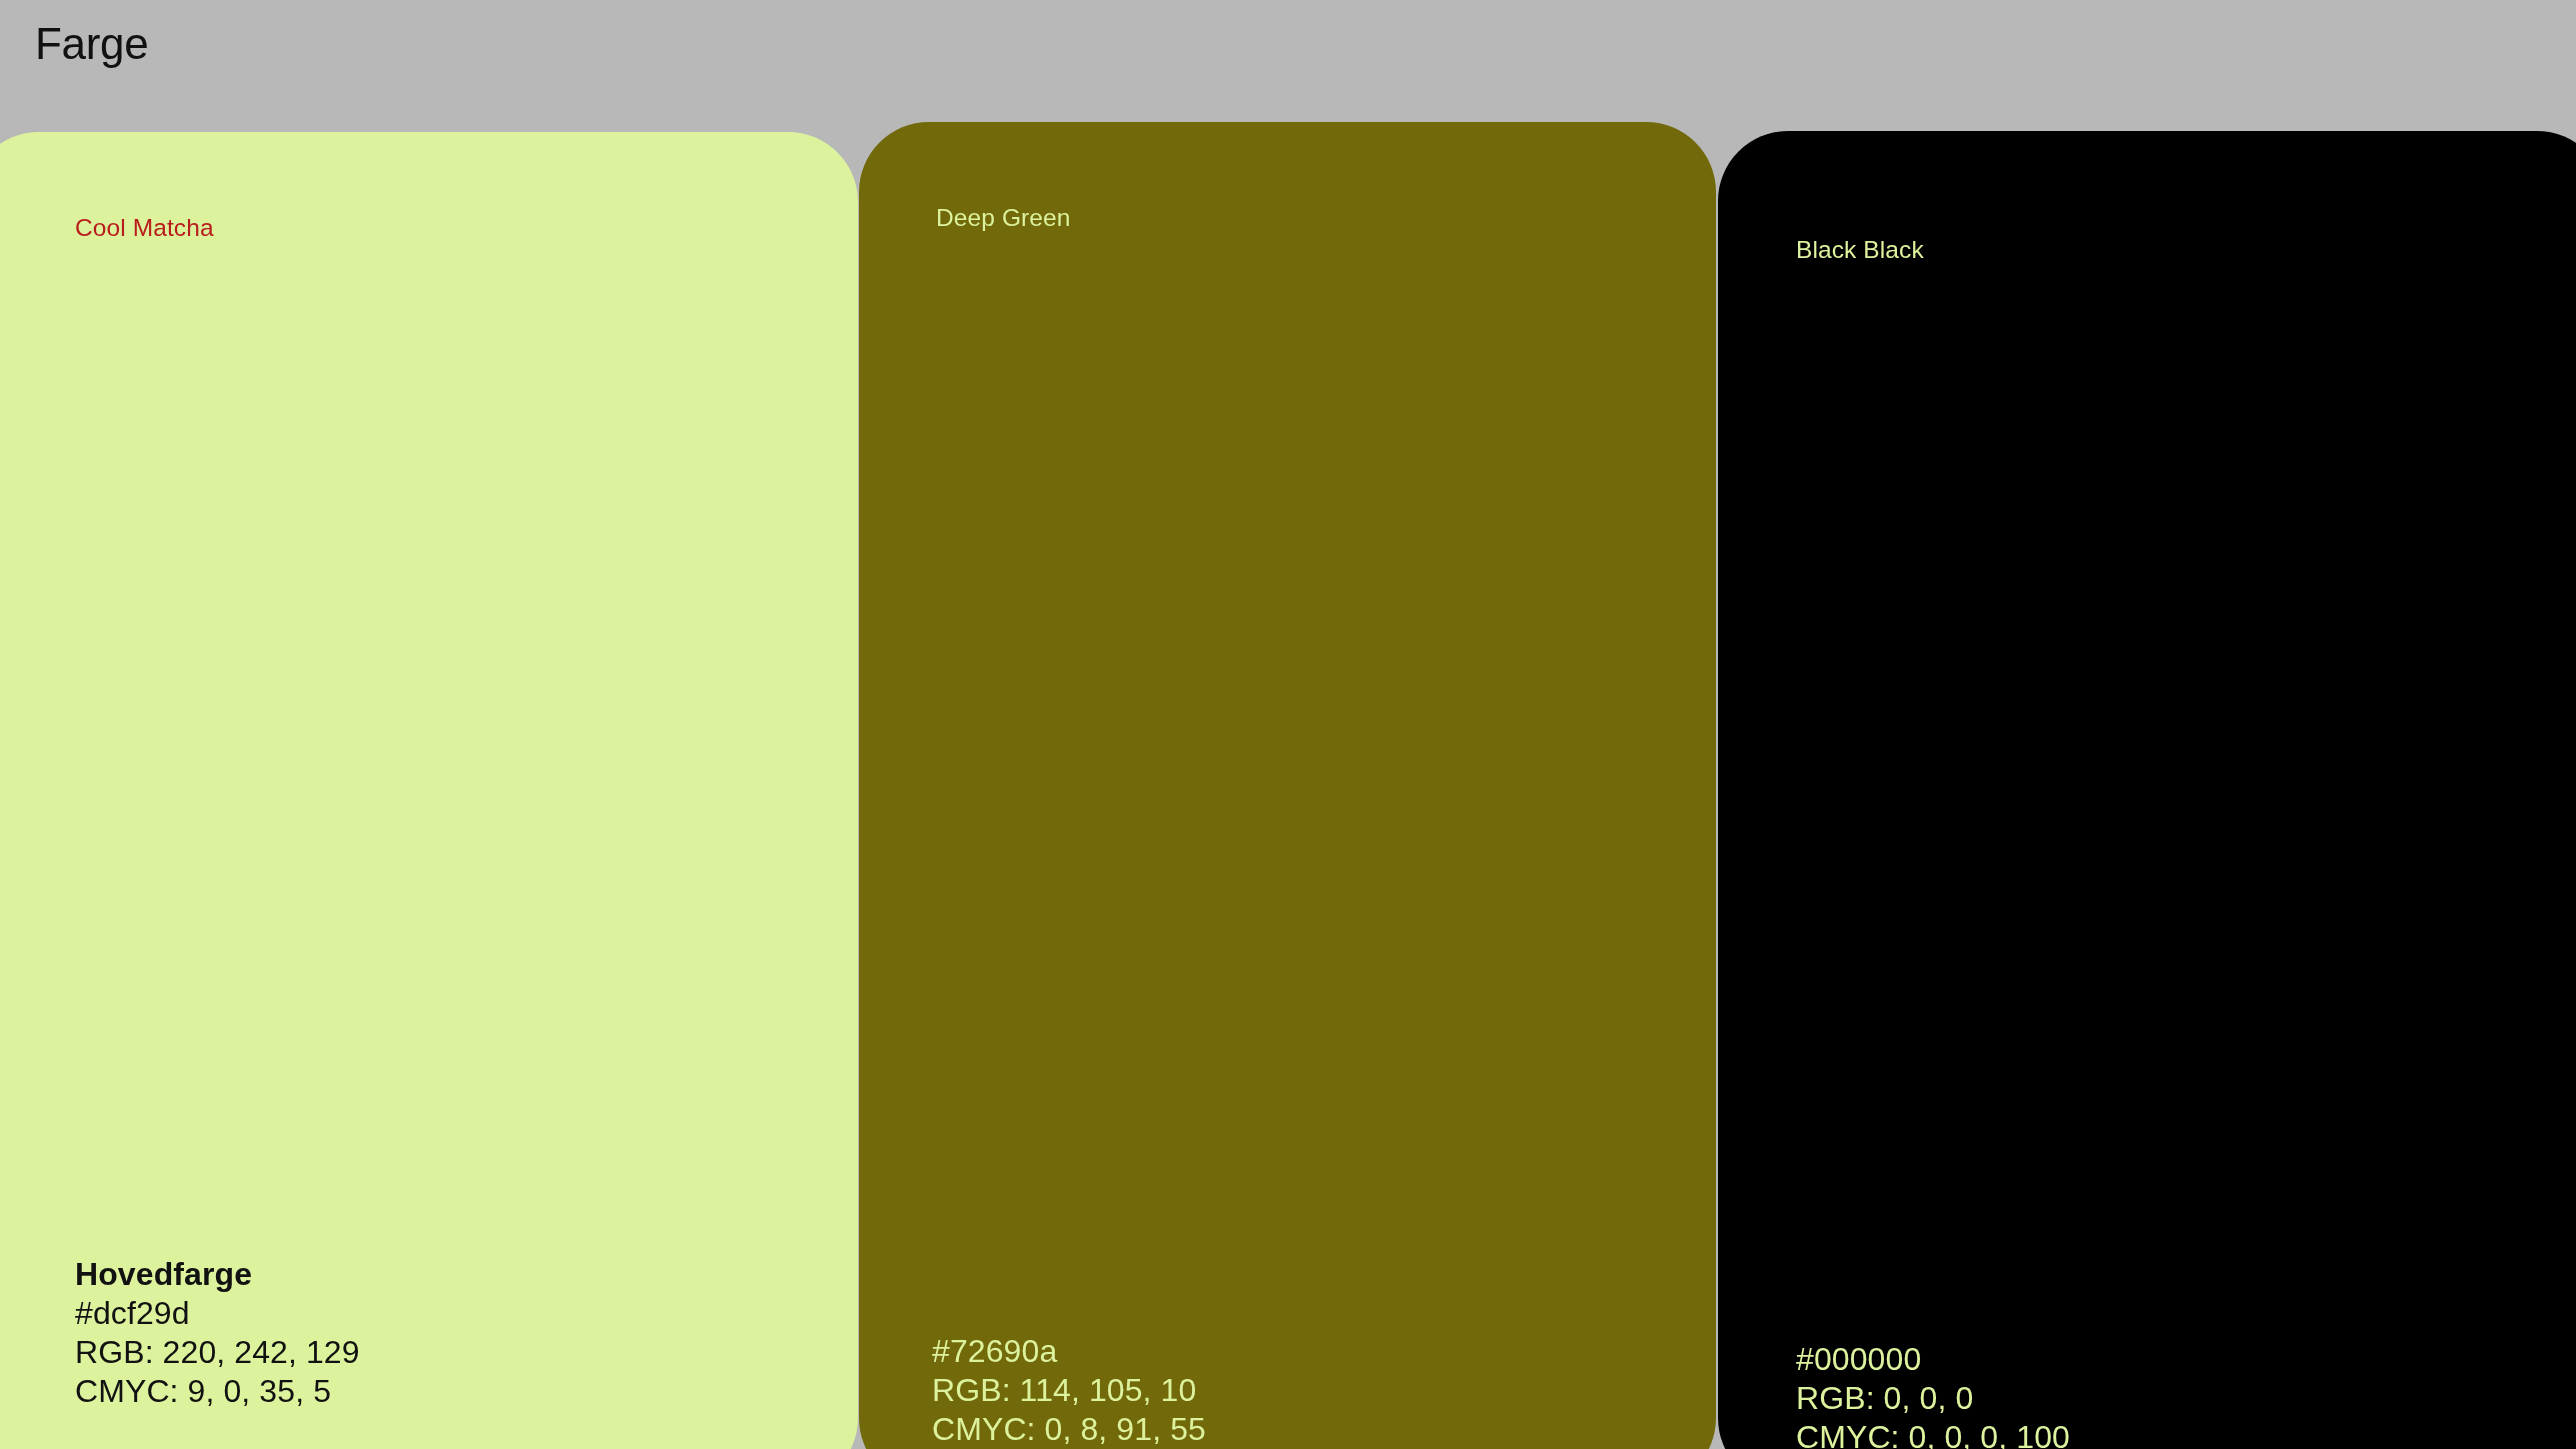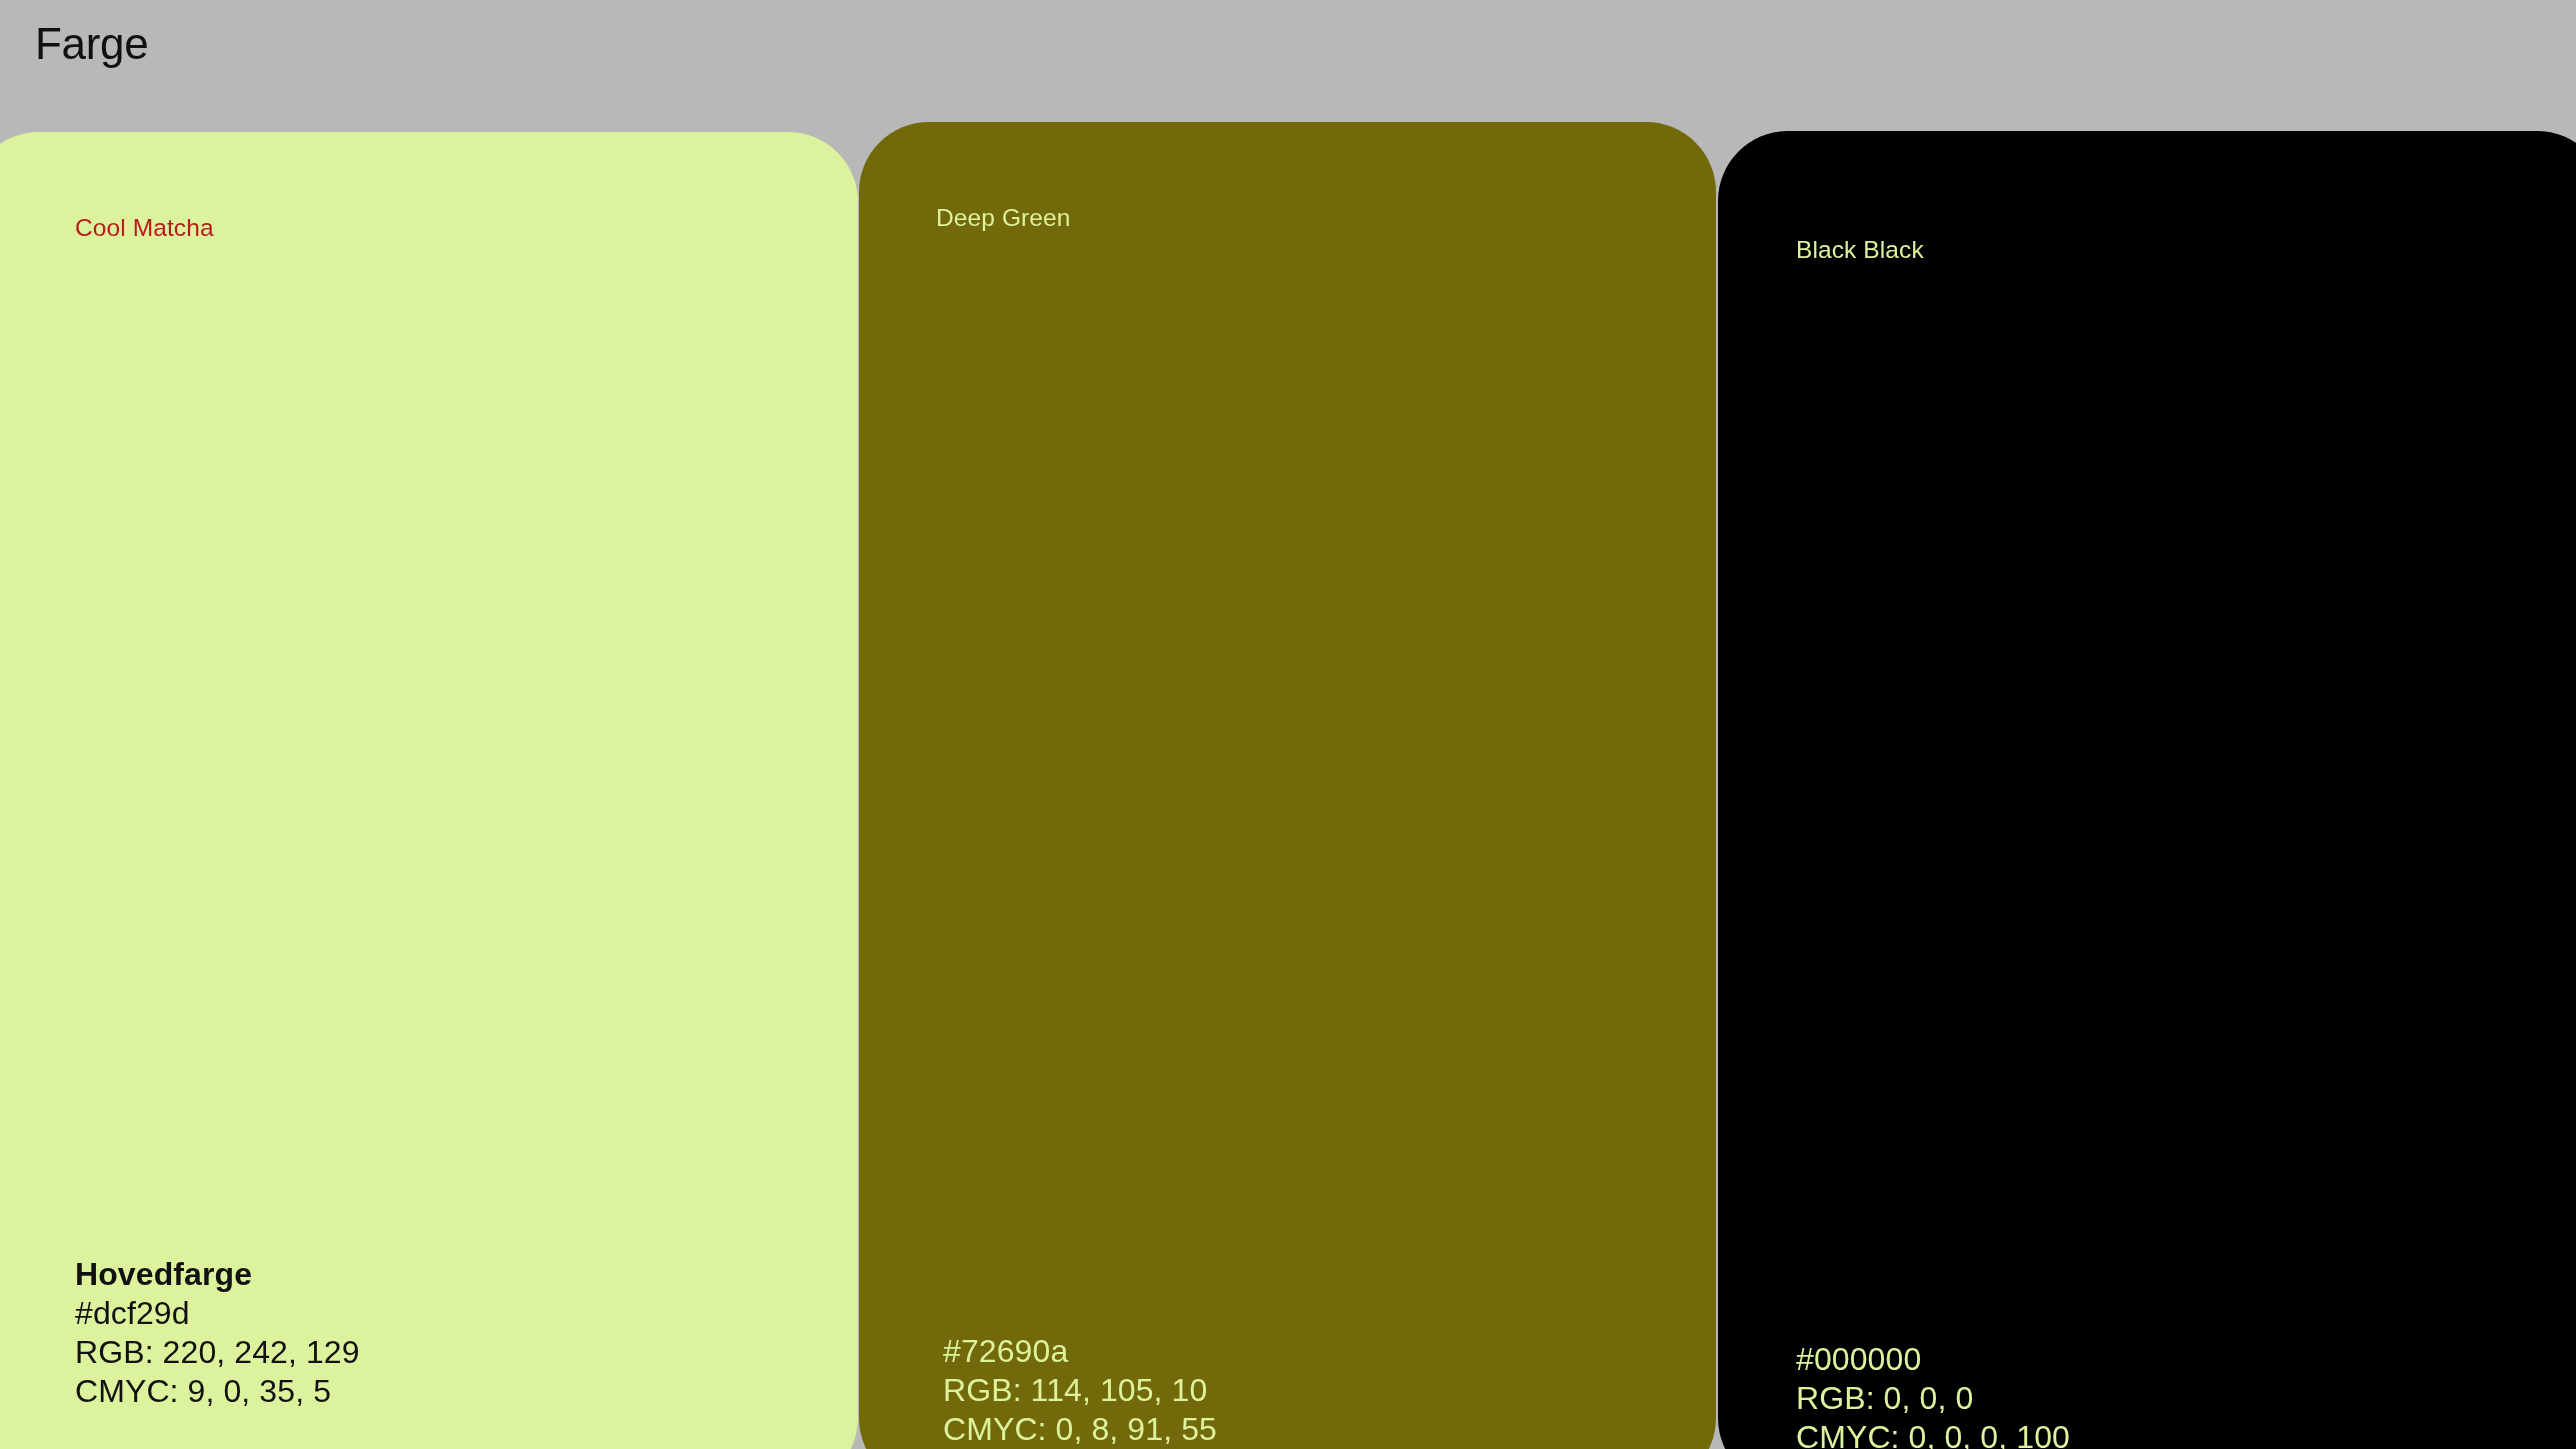--- a/index.html
+++ b/index.html
@@ -80,21 +80,21 @@
 
   .card-specs {
     position: absolute;
     font-size: 32px;
     line-height: 39px;
     letter-spacing: 0.1px;
     white-space: nowrap;
   }
 
   .card-1 .card-specs { left: 106px; bottom: 77px; }
-  .card-2 .card-specs { left: 84px; bottom: 39px; }
+  .card-2 .card-specs { left: 73px; bottom: 39px; }
   .card-3 .card-specs { left: 78px; bottom: 31px; }
 
   .spec-role {
     font-weight: 700;
   }
 
   .spec-line {
     display: block;
   }
 </style>

